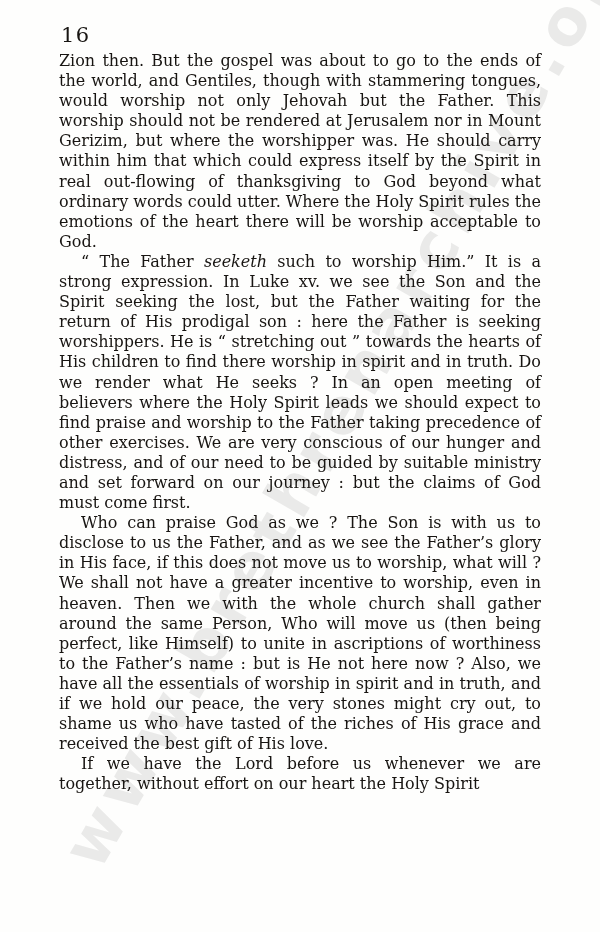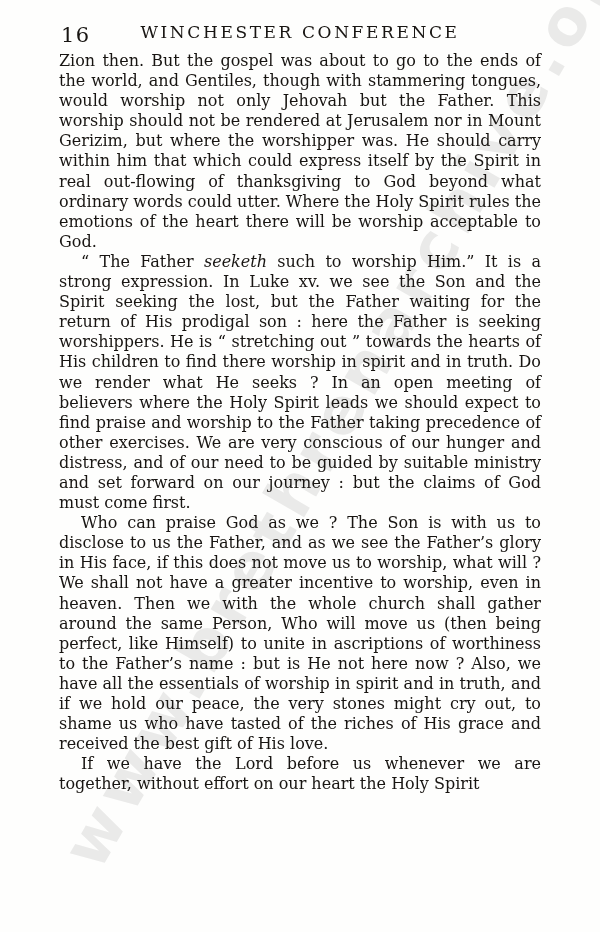--- a/index.html
+++ b/index.html
@@ -77,21 +77,20 @@
 </style>
 </head>
 <body>
 
 <div class="page">
 
   <div class="watermark">www.brethrenarchive.org</div>
 
   <header class="pagehead">
     <span class="pnum">16</span>
-    <span class="ptitle">WINCHESTER CONFERENCE</span>
   </header>
 
   <main class="bodytext">
 
     <p class="noindent">
       <span>Zion then.  But the gospel was about to go to the ends of the world, and Gentiles, though with stammering tongues, would worship not only Jehovah but the Father.  This worship should not be rendered at Jerusalem nor in Mount Gerizim, but where the worshipper was.  He should carry within him that which could express itself by the Spirit in real out-flowing of thanksgiving to God beyond what ordinary words could utter.  Where the Holy Spirit rules the emotions of the heart there will be worship acceptable to God.</span>
     </p>
 
     <p>
       <span>“ The Father </span><em>seeketh</em><span> such to worship Him.”  It is a strong expression.  In Luke xv. we see the Son and the Spirit seeking the lost, but the Father waiting for the return of His prodigal son :  here the Father is seeking worshippers.  He is “ stretching out ” towards the hearts of His children to find there worship in spirit and in truth.  Do we render what He seeks ? In an open meeting of believers where the Holy Spirit leads we should expect to find praise and worship to the Father taking precedence of other exercises. We are very conscious of our hunger and distress, and of our need to be guided by suitable ministry and set forward on our journey :  but the claims of God must come first.</span>

